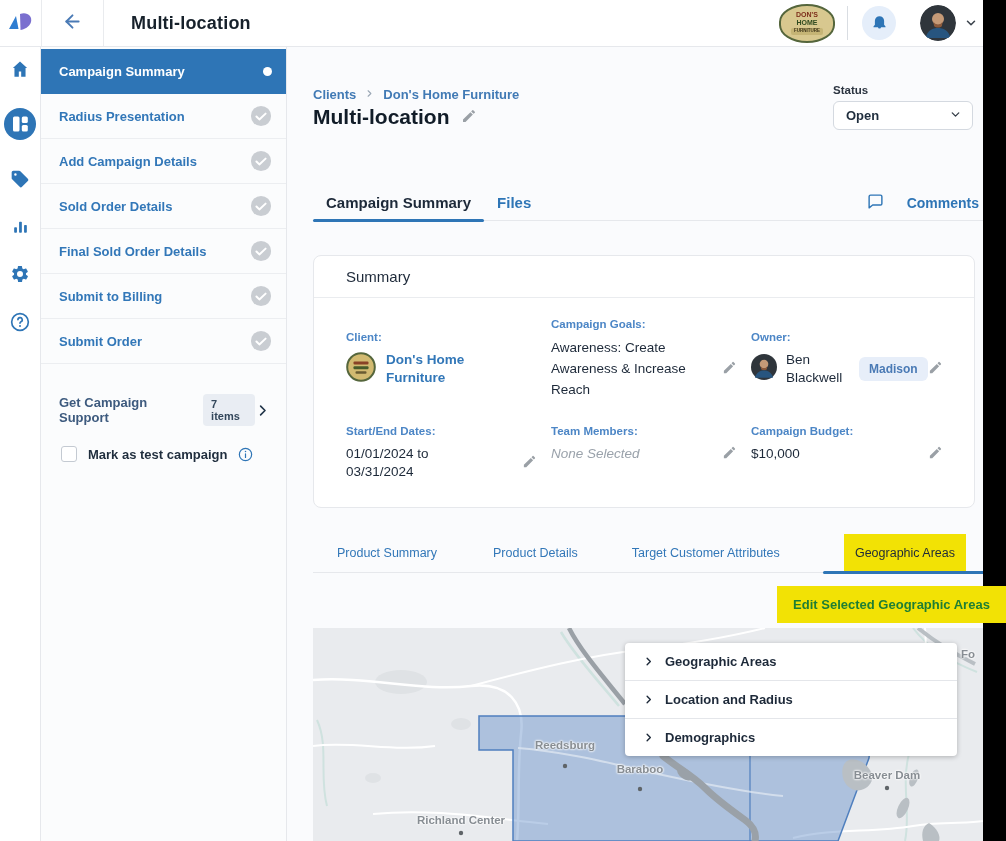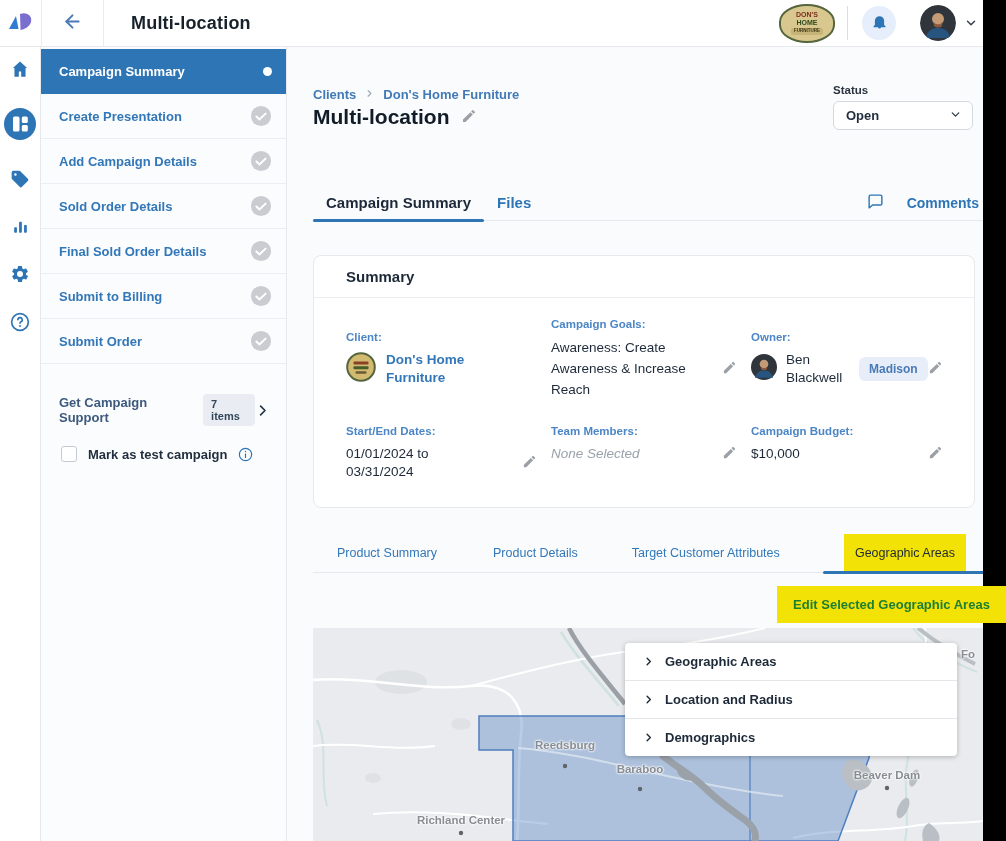--- a/index.html
+++ b/index.html
@@ -57,21 +57,21 @@
   .tabs-row{position:absolute;left:26px;top:138px;width:670px;height:36px;border-bottom:1px solid #e6e8ec;display:flex;align-items:center;box-sizing:border-box;}
   .tab{font-size:15px;font-weight:600;cursor:pointer;position:relative;padding:0 13px;height:100%;display:flex;align-items:center;}
   .tab.active{color:#1d2939;}
   .tab.active::after{content:"";position:absolute;left:0;right:0;bottom:-2px;height:3px;background:#2e75b6;border-radius:2px;}
   .tab.link{color:#2e75b6;}
   .tab.muted{color:#9aa4b2;margin-left:2px;}
   .comments{margin-left:auto;display:flex;align-items:center;gap:23px;color:#2e75b6;font-size:14px;font-weight:600;cursor:pointer;padding-right:4px;}
 
   
   .card{position:absolute;left:26px;top:208px;width:662px;height:253px;background:#fff;border:1px solid #e6e8ec;border-radius:8px;box-sizing:border-box;}
-  .card-header{height:41px;display:flex;align-items:center;padding-left:32px;border-bottom:1px solid #eaecef;font-size:15px;font-weight:700;color:#1d2939;}
+  .card-header{height:41px;display:flex;align-items:center;padding-left:32px;border-bottom:1px solid #eaecef;font-size:15px;font-weight:400;color:#1d2939;}
   .card-body{padding:20px 24px 0 32px;display:grid;grid-template-columns:205px 200px 1fr;row-gap:24px;}
   .fld-label{font-size:11.5px;font-weight:600;color:#4c86c6;margin-bottom:8px;}
   .fld.offset{margin-top:13px;}
   .fld-row{display:flex;align-items:center;justify-content:space-between;padding-right:14px;}
   .client-line{display:flex;align-items:center;gap:10px;}
   .client-name{color:#3277b8;font-size:13.5px;font-weight:600;width:112px;line-height:1.3;cursor:pointer;}
   .goals-value{font-size:13.5px;color:#1d2939;width:142px;line-height:1.55;}
   .owner-group{display:flex;align-items:center;gap:9px;}
   .owner-name{font-size:13.5px;color:#1d2939;width:64px;line-height:1.3;}
   .pill{background:#e7eef9;color:#4a7ab5;font-size:12px;font-weight:600;padding:5px 10px;border-radius:6px;white-space:nowrap;}
@@ -188,21 +188,21 @@
           </svg></span>
       </button>
   </nav>
 
   <aside class="sidebar">
     <div class="sb-item active">
       <span>Campaign Summary</span>
       <span class="sb-dot"></span>
     </div>
     <div class="sb-item">
-      <span>Create Presentation</span>
+      <span>Radius Presentation</span>
       <span class="sb-check">
           <svg width="22" height="22" viewBox="0 0 24 24">
             <circle cx="12" cy="12" r="11" fill="#c9cdd2"></circle>
             <path d="M7 12.5l3.2 3.2L17 9.4" stroke="#fff" stroke-width="2.2" fill="none" stroke-linecap="round" stroke-linejoin="round"></path>
           </svg>
         </span>
     </div>
     <div class="sb-item">
       <span>Add Campaign Details</span>
       <span class="sb-check">

